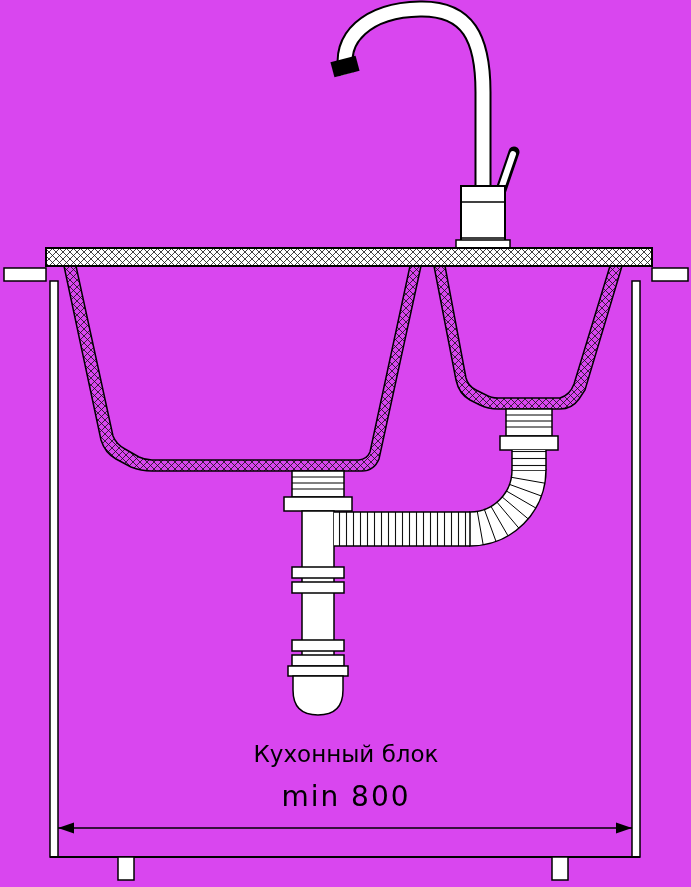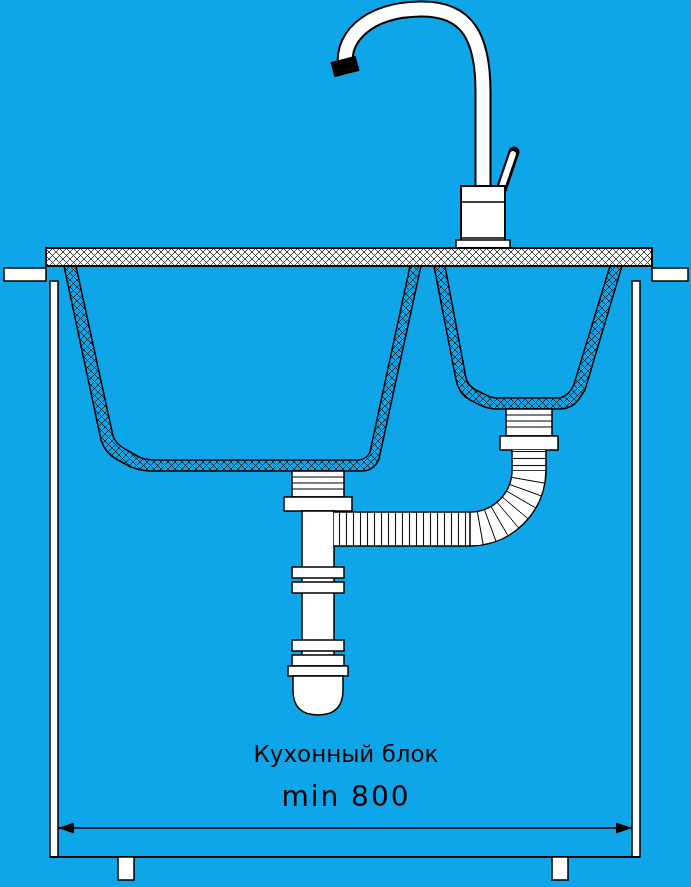--- a/index.html
+++ b/index.html
@@ -1,16 +1,16 @@
 <!DOCTYPE html>
 <html><head>
 <meta charset="utf-8">
 <style>
   html,body{margin:0;padding:0;background:#ffffff;}
-  .stage{position:relative;width:691px;height:887px;background:#0ea5e9;overflow:hidden;}
+  .stage{position:relative;width:691px;height:887px;background:#d946ef;overflow:hidden;}
   svg{display:block;}
   text{font-family:"DejaVu Sans","Liberation Sans",sans-serif;fill:#000;}
   .caption{font-size:23px;}
   .dim{font-size:28px;letter-spacing:2px;}
 </style>
 </head>
 <body>
 
 <div class="stage">
 <svg width="691" height="887" viewBox="0 0 691 887">

